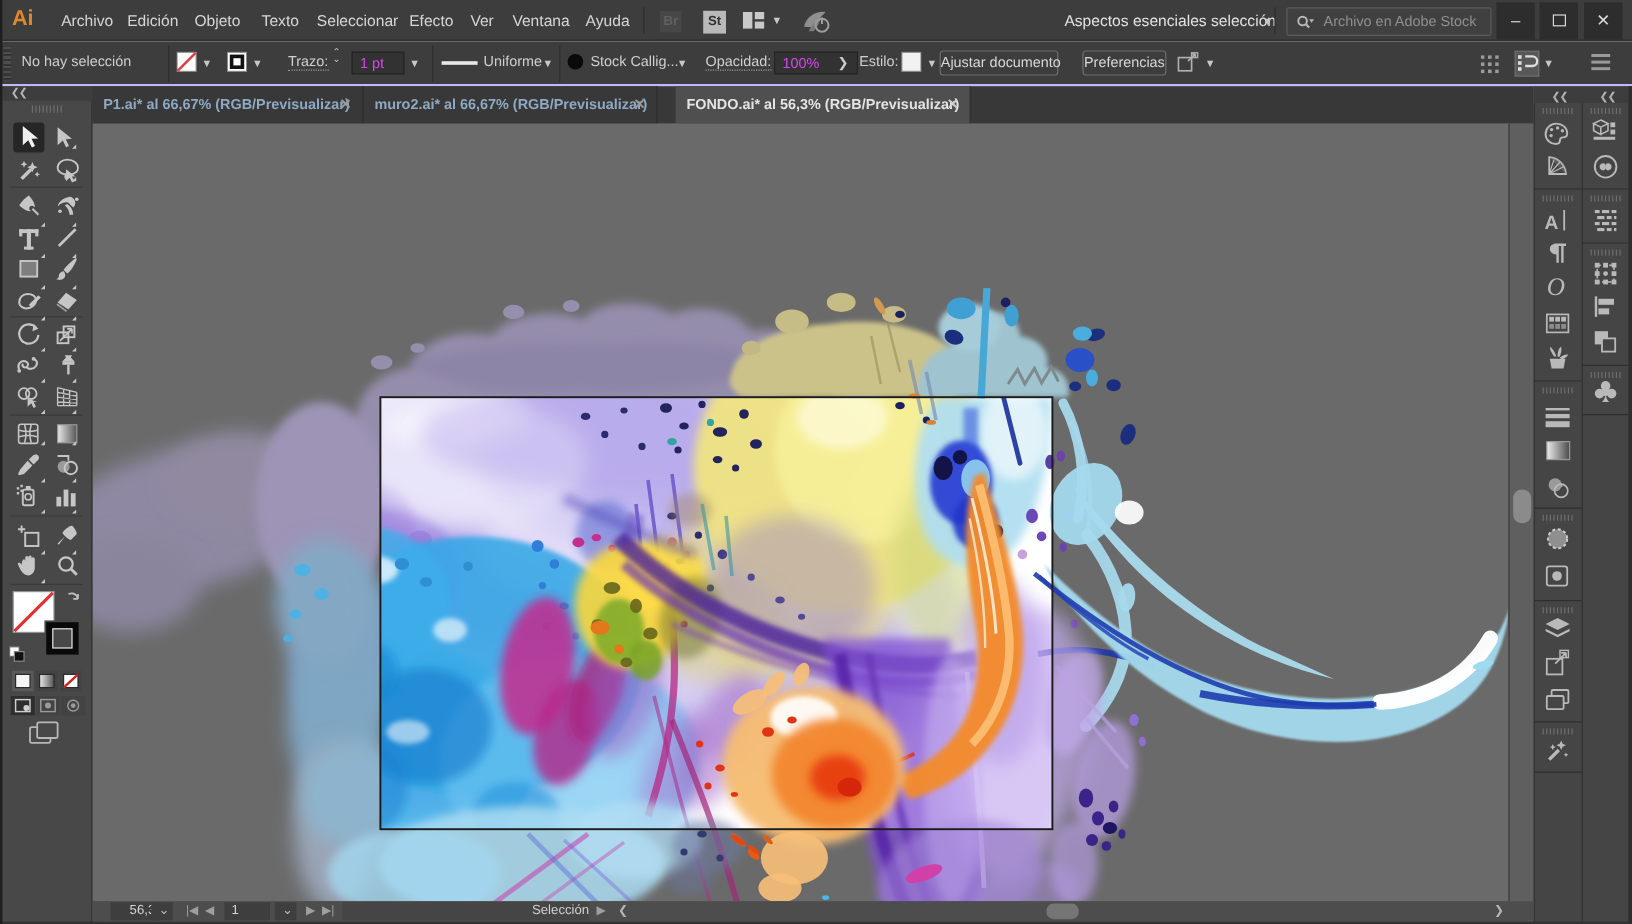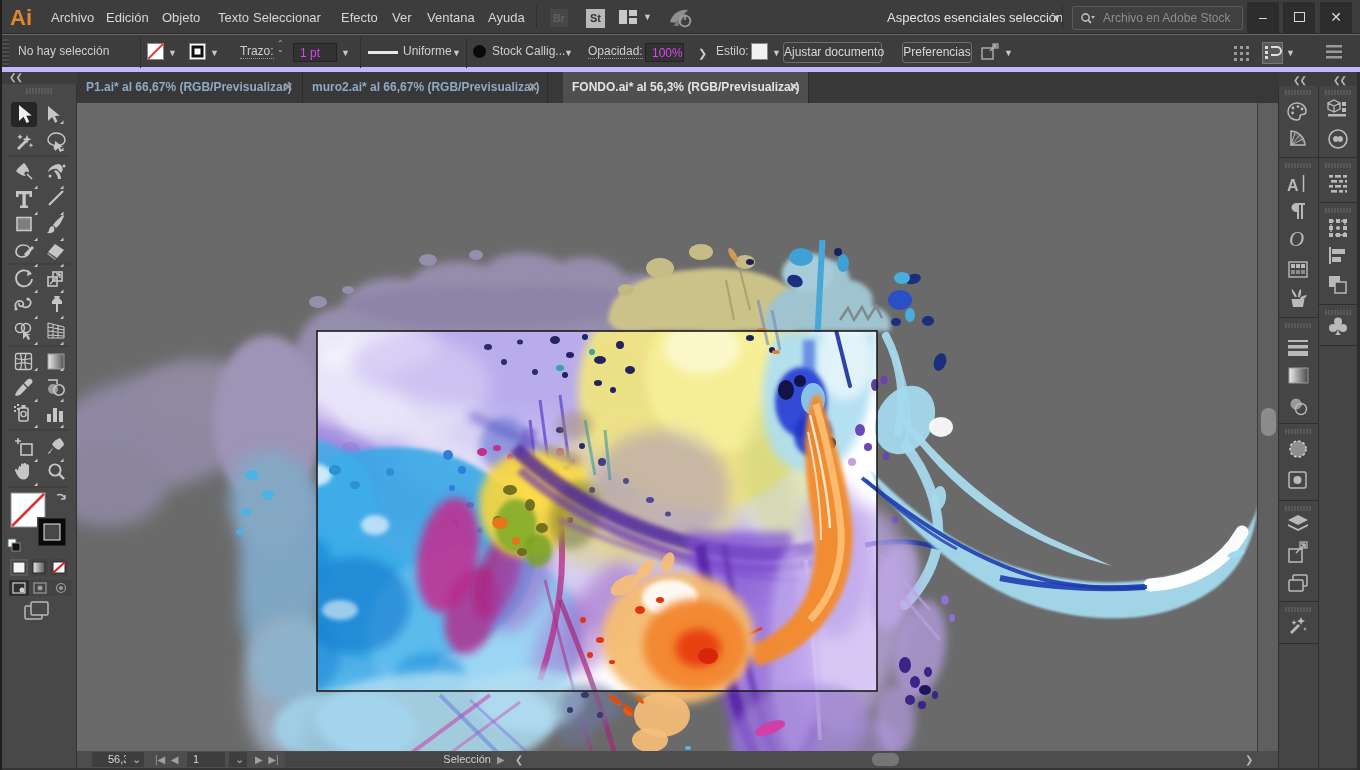--- a/index.html
+++ b/index.html
@@ -2,24 +2,24 @@
 <html><head>
 <meta charset="utf-8">
 <style>
 *{margin:0;padding:0;box-sizing:border-box;}
 html,body{width:1360px;height:770px;overflow:hidden;background:#696969;font-family:"Liberation Sans",sans-serif;}
 .abs{position:absolute;}
 #app{position:relative;width:1360px;height:770px;}
 
 #menubar{position:absolute;left:0;top:0;width:1360px;height:34px;background:#3d3d3d;border-bottom:1px solid #2b2b2b;color:#d6d6d6;font-size:13px;}
 #menubar .mi{position:absolute;top:10px;}
-#ailogo{position:absolute;left:10px;top:5px;font-weight:bold;font-size:22px;color:#e0862c;}
+#ailogo{position:absolute;left:10px;top:5px;font-weight:bold;font-size:18px;color:#e0862c;}
 .winbtn{position:absolute;top:2px;width:32px;height:31px;background:#2d2d2d;color:#d9d9d9;text-align:center;line-height:31px;font-size:14px;}
 
-#ctrlbar{position:absolute;left:0;top:35px;width:1360px;height:37px;background:#3d3d3d;border-bottom:5px solid #c4b5fd;color:#cfcfcf;font-size:12px;}
+#ctrlbar{position:absolute;left:0;top:35px;width:1360px;height:37px;background:#3d3d3d;border-bottom:2px solid #c4b5fd;color:#cfcfcf;font-size:12px;}
 .fld{position:absolute;background:#323232;border:1px solid #232323;color:#d946ef;font-size:12px;padding:2px 6px;height:19px;}
 .btn{position:absolute;border:1px solid #6e6e6e;border-radius:3px;color:#d8d8d8;font-size:12px;text-align:center;height:21px;line-height:19px;white-space:nowrap;}
 .chev{position:absolute;color:#c8c8c8;font-size:9px;}
 .dotted{border-bottom:1px dotted #9a9a9a;}
 
 #tabbar{position:absolute;left:77px;top:72px;width:1201px;height:31px;background:#383838;}
 .tab{position:absolute;top:0;height:31px;background:#383838;color:#8fa9c4;font-size:12px;font-weight:bold;line-height:31px;padding:0 0 0 9px;border-right:1px solid #2c2c2c;white-space:nowrap;overflow:hidden;}
 .tab .x{position:absolute;right:9px;top:0;color:#9a9a9a;font-weight:bold;font-size:12px;}
 .tab.active{background:#4f4f4f;color:#e4e4e4;}
 .tab.active .x{color:#d0d0d0;}
@@ -41,21 +41,21 @@
 </head>
 <body>
 <div id="app">
 
 <div id="menubar">
   <div id="ailogo">Ai</div>
   <div class="mi" style="left:51px;">Archivo</div>
   <div class="mi" style="left:106px;">Edición</div>
   <div class="mi" style="left:162px;">Objeto</div>
   <div class="mi" style="left:218px;">Texto</div>
-  <div class="mi" style="left:253px;">Seleccionar</div>
+  <div class="mi" style="left:264px;">Seleccionar</div>
   <div class="mi" style="left:341px;">Efecto</div>
   <div class="mi" style="left:392px;">Ver</div>
   <div class="mi" style="left:427px;">Ventana</div>
   <div class="mi" style="left:488px;">Ayuda</div>
   <div class="abs" style="left:536px;top:6px;width:1px;height:22px;background:#2e2e2e;"></div>
   <div class="abs" style="left:550px;top:9px;width:18px;height:18px;background:#474747;color:#606060;font-size:11px;font-weight:bold;text-align:center;line-height:18px;">Br</div>
   <div class="abs" style="left:586px;top:9px;width:19px;height:19px;background:#b9b9b9;color:#333;font-size:11px;font-weight:bold;text-align:center;line-height:19px;">St</div>
   <svg class="abs" style="left:619px;top:10px;" width="18" height="14">
         <rect x="0" y="0" width="8" height="14" fill="#c9c9c9"></rect>
         <rect x="10" y="0" width="8" height="6" fill="#c9c9c9"></rect>
@@ -104,21 +104,21 @@
   <div class="chev" style="left:341px;top:13px;">▼</div>
   <div class="abs" style="left:360px;top:3px;width:1px;height:30px;background:#2e2e2e;"></div>
   <div class="abs" style="left:368px;top:16px;width:30px;height:3px;background:#e8e8e8;"></div>
   <div class="abs" style="left:403px;top:9px;">Uniforme</div>
   <div class="chev" style="left:452px;top:13px;">▼</div>
   <div class="abs" style="left:466px;top:3px;width:1px;height:30px;background:#2e2e2e;"></div>
   <div class="abs" style="left:473px;top:10px;width:13px;height:13px;background:#0a0a0a;border-radius:50%;"></div>
   <div class="abs" style="left:492px;top:9px;">Stock Callig...</div>
   <div class="chev" style="left:564px;top:13px;">▼</div>
   <div class="abs dotted" style="left:588px;top:9px;">Opacidad:</div>
-  <div class="fld" style="left:645px;top:8px;width:39px;">100%</div>
+  <div class="fld" style="left:645px;top:8px;width:70px;">100%</div>
   <div class="abs" style="left:694px;top:8px;width:17px;height:21px;color:#ccc;font-size:11px;text-align:center;line-height:21px;">❯</div>
   <div class="abs" style="left:716px;top:9px;">Estilo:</div>
   <svg class="abs" style="left:751px;top:8px;" width="17" height="17">
         <rect x="0.5" y="0.5" width="16" height="16" fill="#f2f2f2" stroke="#888"></rect>
       </svg>
   <div class="chev" style="left:772px;top:13px;">▼</div>
   <div class="btn" style="left:783px;top:7px;width:99px;">Ajustar documento</div>
   <div class="btn" style="left:902px;top:7px;width:70px;">Preferencias</div>
   <svg class="abs" style="left:981px;top:8px;" width="19" height="18" viewBox="0 0 19 18">
         <rect x="1" y="5" width="11" height="11" fill="none" stroke="#b0b0b0" stroke-width="1.4"></rect>

